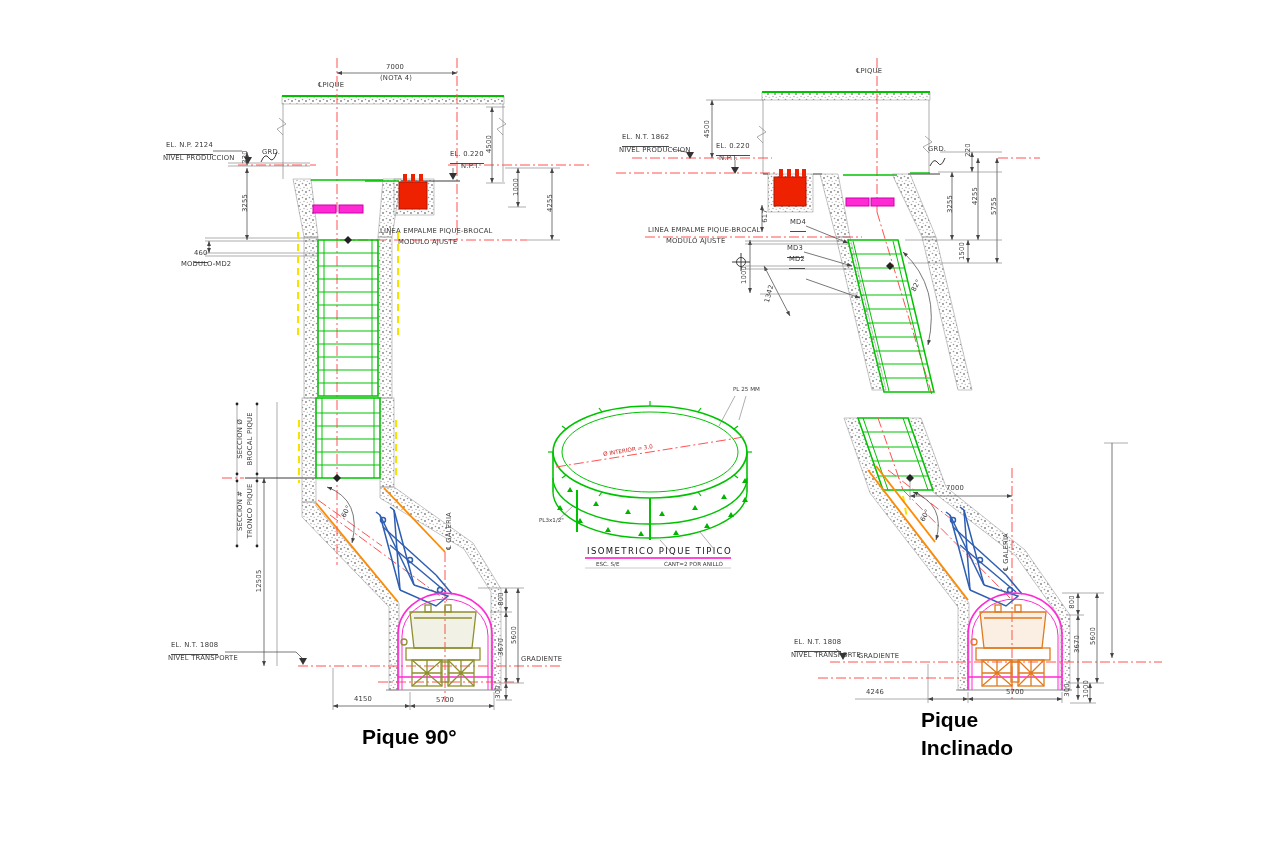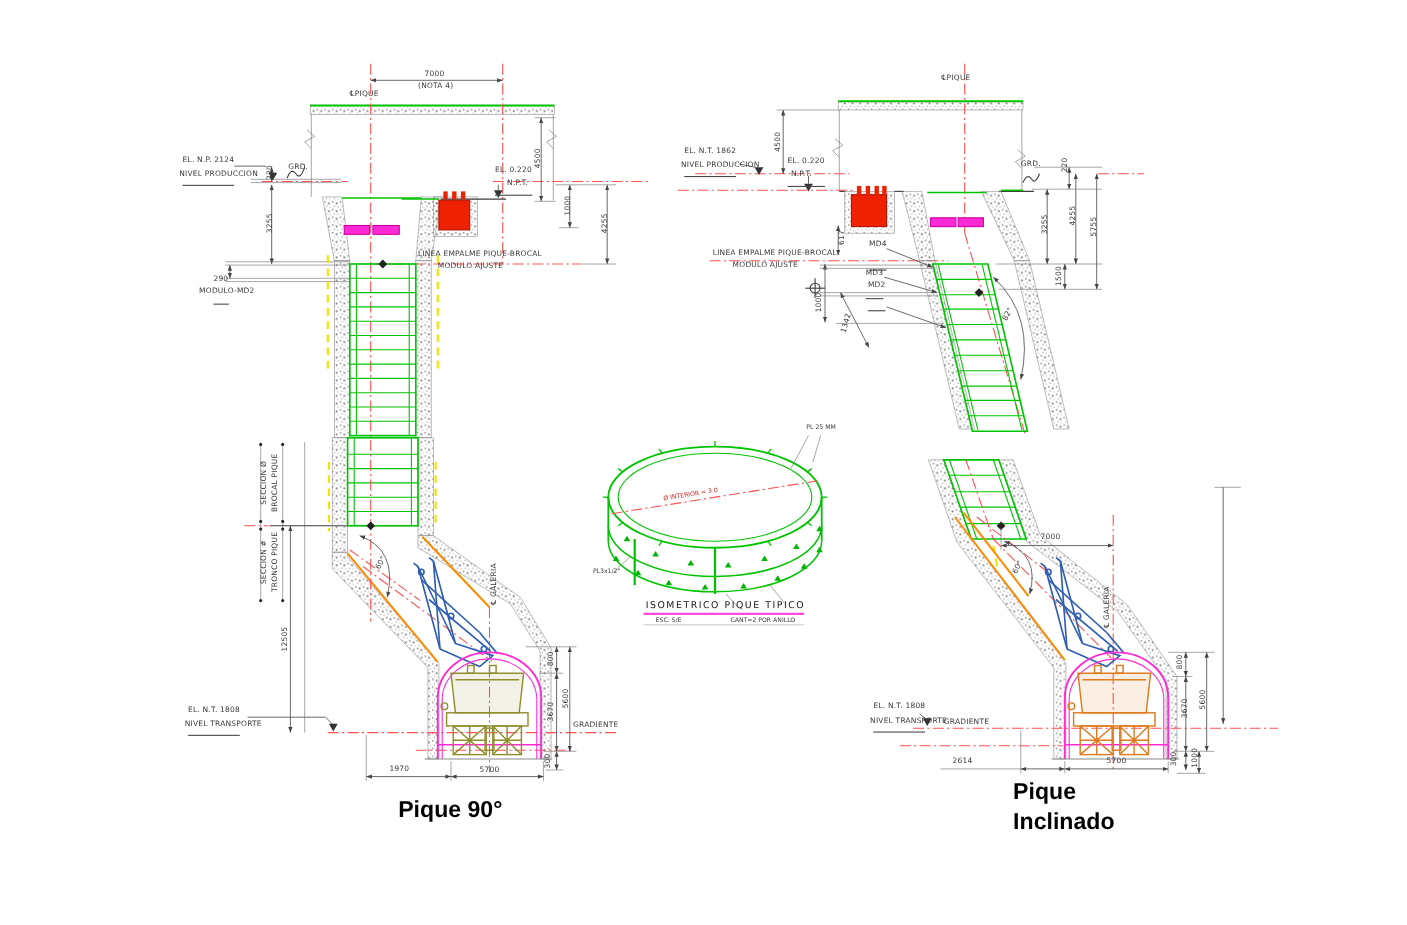--- a/index.html
+++ b/index.html
@@ -2,21 +2,21 @@
 <html><head>
 <meta charset="utf-8">
 <style>
   html,body{margin:0;padding:0;background:#fff;}
   #stage{position:relative;width:1279px;height:841px;background:#ffffff;overflow:hidden;
          font-family:"DejaVu Sans","Liberation Sans",sans-serif;}
   svg{position:absolute;left:0;top:0;}
   
   .lbl{position:absolute;font:6.8px/1.15 "DejaVu Sans","Liberation Sans",sans-serif;
        color:#3a3a3a;white-space:nowrap;letter-spacing:.2px;}
-  .u{border-bottom:1px solid #4a4a4a;padding-bottom:18px;text-align:center;}
+  .u{border-bottom:1px solid #4a4a4a;padding-bottom:4px;text-align:center;}
   .v{width:44px;text-align:center;transform:rotate(-90deg);}
   .w70{width:70px;}
   .v.w70{transform:rotate(-90deg);}
   .v75{width:30px;text-align:center;transform:rotate(-75deg);}
   .a60{width:22px;text-align:center;transform:rotate(-62deg);}
   .r9{transform:rotate(-9deg);}
   .tiny{font-size:5.6px;letter-spacing:0;}
   .red-t{color:#cc2222;}
   .iso-t{font:8.5px "DejaVu Sans","Liberation Sans",sans-serif;letter-spacing:1.4px;color:#151515;}
   .cap{position:absolute;font:bold 21px "Liberation Sans","DejaVu Sans",sans-serif;color:#000;}
@@ -448,21 +448,21 @@
 <span class="lbl" style="left:461px;top:163px">N.P.T.</span>
 <span class="lbl v" style="left:495px;top:183px">1000</span>
 <span class="lbl v" style="left:529px;top:199px">4255</span>
 <span class="lbl u" style="left:166px;top:142px">EL. N.P. 2124</span>
 <span class="lbl" style="left:163px;top:155px">NIVEL PRODUCCION</span>
 <span class="lbl v" style="left:224px;top:153px">220</span>
 <span class="lbl" style="left:262px;top:149px">GRD.</span>
 <span class="lbl v" style="left:224px;top:199px">3255</span>
 <span class="lbl" style="left:380px;top:228px">LINEA EMPALME PIQUE-BROCAL</span>
 <span class="lbl" style="left:398px;top:239px">MODULO AJUSTE</span>
-<span class="lbl u" style="left:194px;top:250px">290</span>
+<span class="lbl u" style="left:194px;top:250px">460</span>
 <span class="lbl" style="left:181px;top:261px">MODULO-MD2</span>
 
 <span class="lbl" style="left:856px;top:68px">℄PIQUE</span>
 <span class="lbl v" style="left:686px;top:125px">4500</span>
 <span class="lbl u" style="left:622px;top:134px">EL. N.T. 1862</span>
 <span class="lbl" style="left:619px;top:147px">NIVEL PRODUCCION</span>
 <span class="lbl u" style="left:716px;top:143px">EL. 0.220</span>
 <span class="lbl" style="left:719px;top:155px">N.P.T.</span>
 <span class="lbl" style="left:928px;top:146px">GRD.</span>
 <span class="lbl v" style="left:947px;top:146px">220</span>
@@ -483,34 +483,34 @@
 <span class="lbl v w70" style="left:206px;top:435px">SECCION Ø</span>
 <span class="lbl v w70" style="left:216px;top:435px">BROCAL PIQUE</span>
 <span class="lbl v w70" style="left:206px;top:507px">SECCION #</span>
 <span class="lbl v w70" style="left:216px;top:507px">TRONCO PIQUE</span>
 <span class="lbl v" style="left:238px;top:577px">12505</span>
 <span class="lbl v w70" style="left:415px;top:527px">℄ GALERIA</span>
 <span class="lbl a60" style="left:336px;top:508px">60°</span>
 <span class="lbl u" style="left:171px;top:642px">EL. N.T. 1808</span>
 <span class="lbl" style="left:168px;top:655px">NIVEL TRANSPORTE</span>
 <span class="lbl" style="left:521px;top:656px">GRADIENTE</span>
-<span class="lbl" style="left:354px;top:696px">1970</span>
+<span class="lbl" style="left:354px;top:696px">4150</span>
 <span class="lbl" style="left:436px;top:697px">5700</span>
 <span class="lbl v" style="left:480px;top:595px">800</span>
 <span class="lbl v" style="left:480px;top:643px">3670</span>
 <span class="lbl v" style="left:477px;top:688px">300</span>
 <span class="lbl v" style="left:493px;top:631px">5600</span>
 
 <span class="lbl" style="left:946px;top:485px">7000</span>
 <span class="lbl v w70" style="left:972px;top:548px">℄ GALERIA</span>
 <span class="lbl a60" style="left:915px;top:512px">60°</span>
 <span class="lbl u" style="left:794px;top:639px">EL. N.T. 1808</span>
 <span class="lbl" style="left:791px;top:652px">NIVEL TRANSPORTE</span>
 <span class="lbl" style="left:858px;top:653px">GRADIENTE</span>
-<span class="lbl" style="left:866px;top:689px">2614</span>
+<span class="lbl" style="left:866px;top:689px">4246</span>
 <span class="lbl" style="left:1006px;top:689px">5700</span>
 <span class="lbl v" style="left:1051px;top:598px">800</span>
 <span class="lbl v" style="left:1056px;top:640px">3670</span>
 <span class="lbl v" style="left:1046px;top:686px">300</span>
 <span class="lbl v" style="left:1065px;top:685px">1000</span>
 <span class="lbl v" style="left:1072px;top:632px">5600</span>
 
 <span class="lbl tiny" style="left:733px;top:386px">PL 25 MM</span>
 <span class="lbl tiny" style="left:539px;top:517px">PL3x1/2"</span>
 <span class="lbl tiny red-t r9" style="left:603px;top:447px">Ø INTERIOR = 3.0</span>

